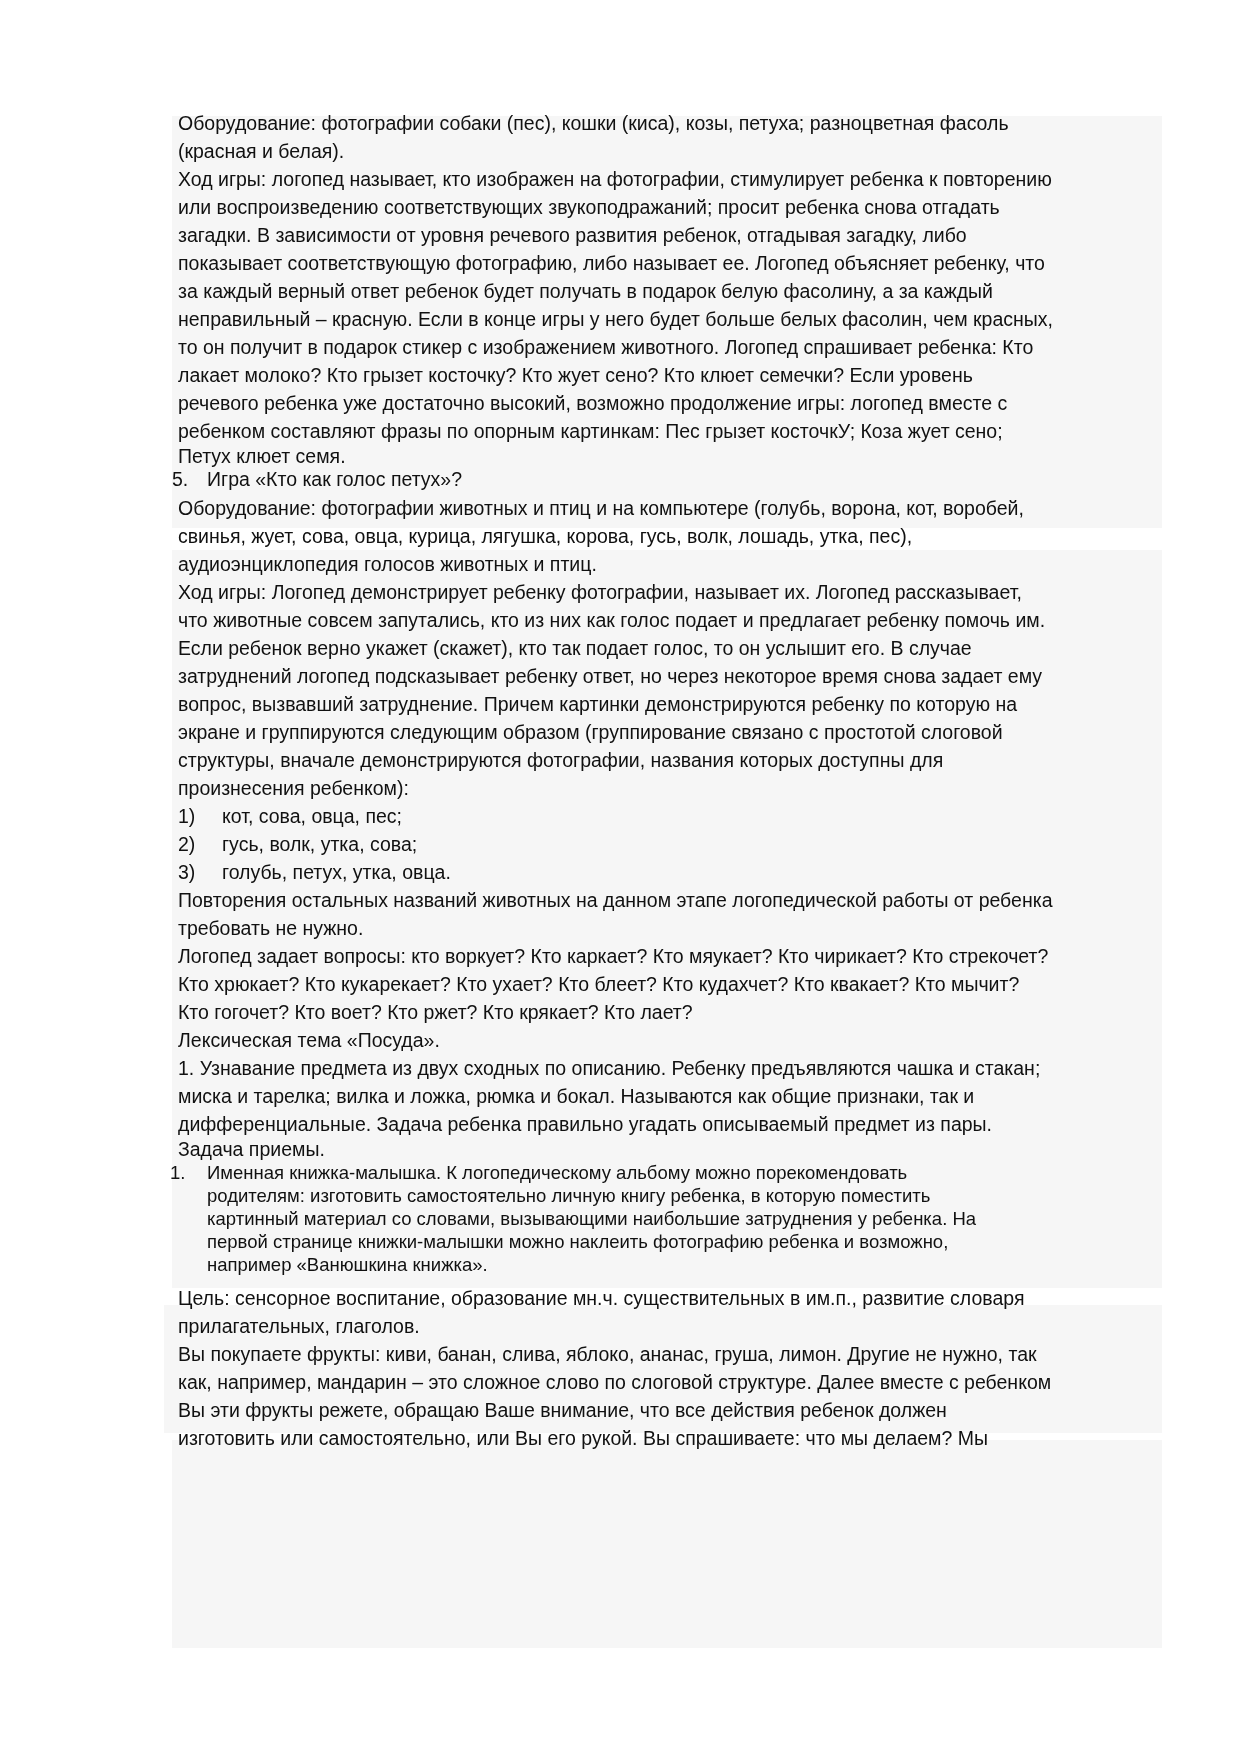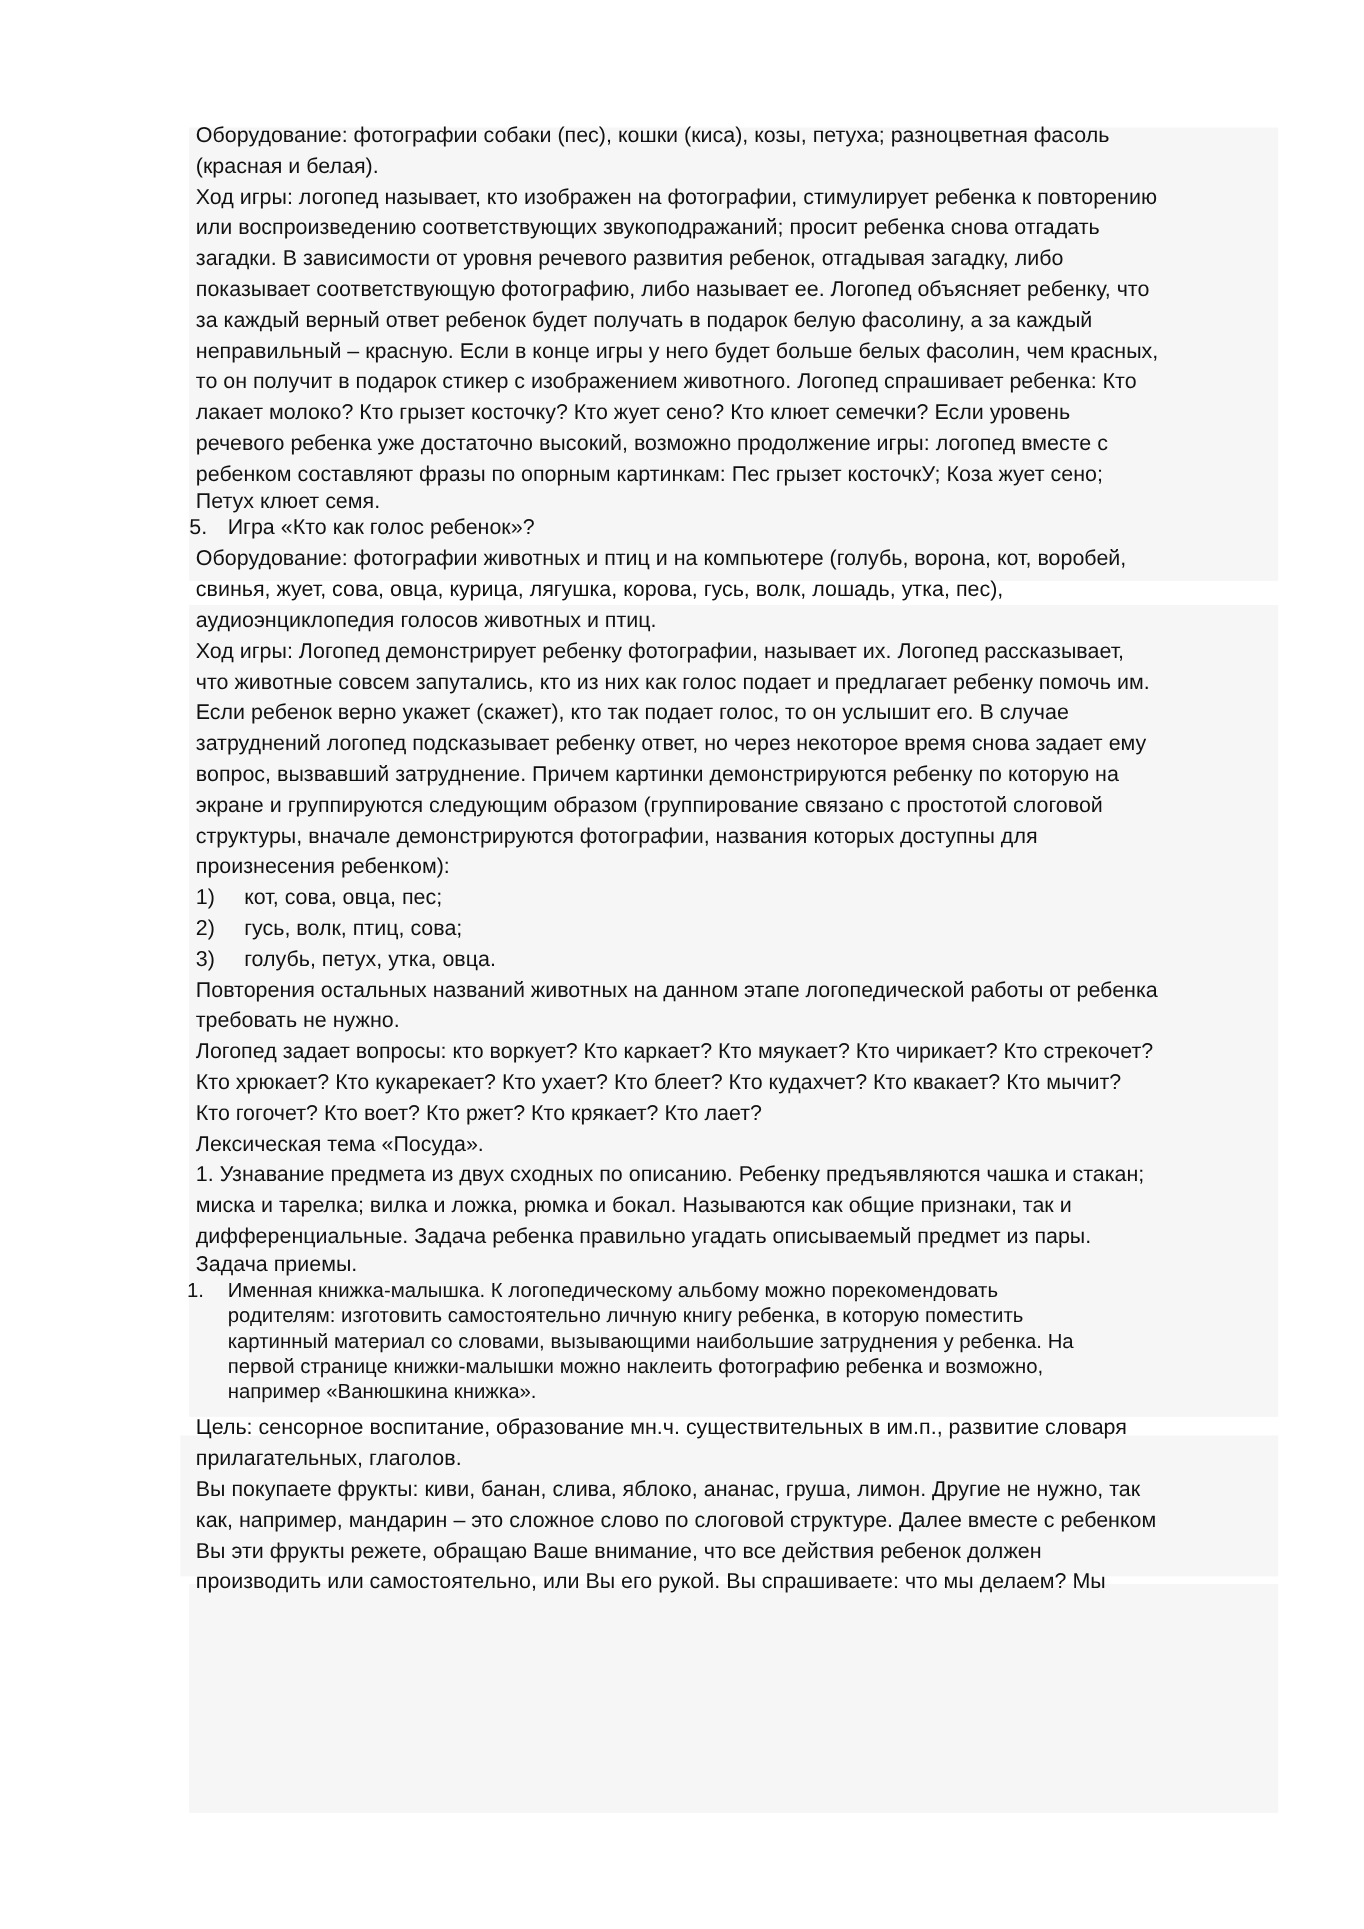--- a/index.html
+++ b/index.html
@@ -37,21 +37,21 @@
     <div class="line" style="top:304px">неправильный – красную. Если в конце игры у него будет больше белых фасолин, чем красных,</div>
     <div class="line" style="top:332px">то он получит в подарок стикер с изображением животного. Логопед спрашивает ребенка: Кто</div>
     <div class="line" style="top:360px">лакает молоко? Кто грызет косточку? Кто жует сено? Кто клюет семечки? Если уровень</div>
     <div class="line" style="top:388px">речевого ребенка уже достаточно высокий, возможно продолжение игры: логопед вместе с</div>
     <div class="line" style="top:416px">ребенком составляют фразы по опорным картинкам: Пес грызет косточкУ; Коза жует сено;</div>
     <div class="line" style="top:441px">Петух клюет семя.</div>
   </div>
 
   <div>
     <span class="num" style="left:172px; top:464px">5.</span>
-    <span class="num" style="left:207px; top:464px">Игра «Кто как голос ребенок»?</span>
+    <span class="num" style="left:207px; top:464px">Игра «Кто как голос петух»?</span>
   </div>
 
   <div>
     <div class="line" style="top:493px">Оборудование: фотографии животных и птиц и на компьютере (голубь, ворона, кот, воробей,</div>
     <div class="line" style="top:521px">свинья, жует, сова, овца, курица, лягушка, корова, гусь, волк, лошадь, утка, пес),</div>
     <div class="line" style="top:549px">аудиоэнциклопедия голосов животных и птиц.</div>
   </div>
   <div>
     <div class="line" style="top:577px">Ход игры: Логопед демонстрирует ребенку фотографии, называет их. Логопед рассказывает,</div>
     <div class="line" style="top:605px">что животные совсем запутались, кто из них как голос подает и предлагает ребенку помочь им.</div>
@@ -63,21 +63,21 @@
     <div class="line" style="top:773px">произнесения ребенком):</div>
   </div>
 
   <div>
     <div>
       <span class="num" style="left:178px; top:801px">1)</span>
       <span class="num" style="left:222px; top:801px">кот, сова, овца, пес;</span>
     </div>
     <div>
       <span class="num" style="left:178px; top:829px">2)</span>
-      <span class="num" style="left:222px; top:829px">гусь, волк, птиц, сова;</span>
+      <span class="num" style="left:222px; top:829px">гусь, волк, утка, сова;</span>
     </div>
     <div>
       <span class="num" style="left:178px; top:857px">3)</span>
       <span class="num" style="left:222px; top:857px">голубь, петух, утка, овца.</span>
     </div>
   </div>
 
   <div>
     <div class="line" style="top:885px">Повторения остальных названий животных на данном этапе логопедической работы от ребенка</div>
     <div class="line" style="top:913px">требовать не нужно.</div>
@@ -101,15 +101,15 @@
   </div>
 
   <div>
     <div class="line" style="top:1283px">Цель: сенсорное воспитание, образование мн.ч. существительных в им.п., развитие словаря</div>
     <div class="line" style="top:1311px">прилагательных, глаголов.</div>
   </div>
   <div>
     <div class="line" style="top:1339px">Вы покупаете фрукты: киви, банан, слива, яблоко, ананас, груша, лимон. Другие не нужно, так</div>
     <div class="line" style="top:1367px">как, например, мандарин – это сложное слово по слоговой структуре. Далее вместе с ребенком</div>
     <div class="line" style="top:1395px">Вы эти фрукты режете, обращаю Ваше внимание, что все действия ребенок должен</div>
-    <div class="line" style="top:1423px">производить или самостоятельно, или Вы его рукой. Вы спрашиваете: что мы делаем? Мы</div>
+    <div class="line" style="top:1423px">изготовить или самостоятельно, или Вы его рукой. Вы спрашиваете: что мы делаем? Мы</div>
   </div>
 </div>
 
 </body></html>

